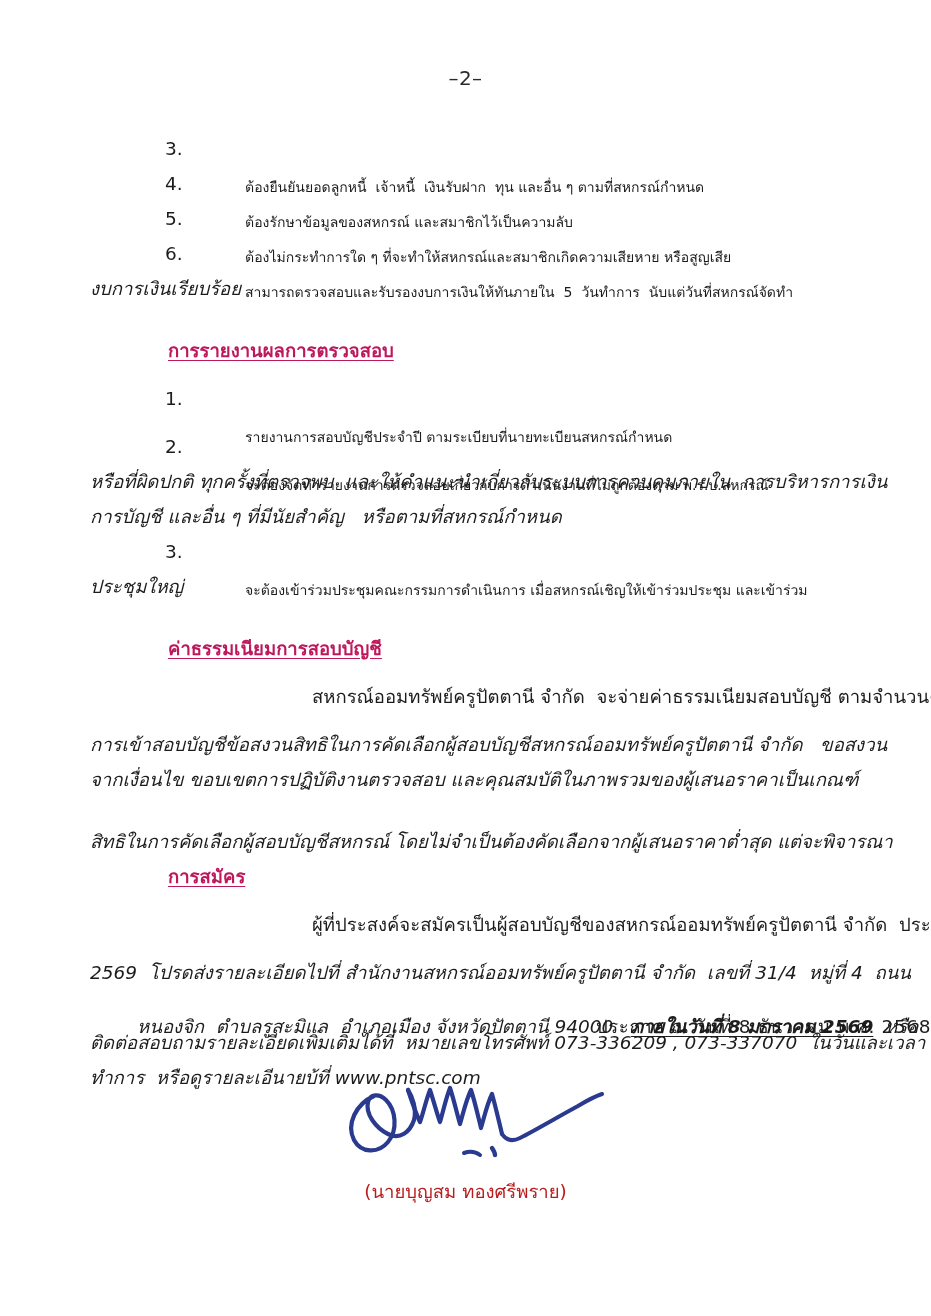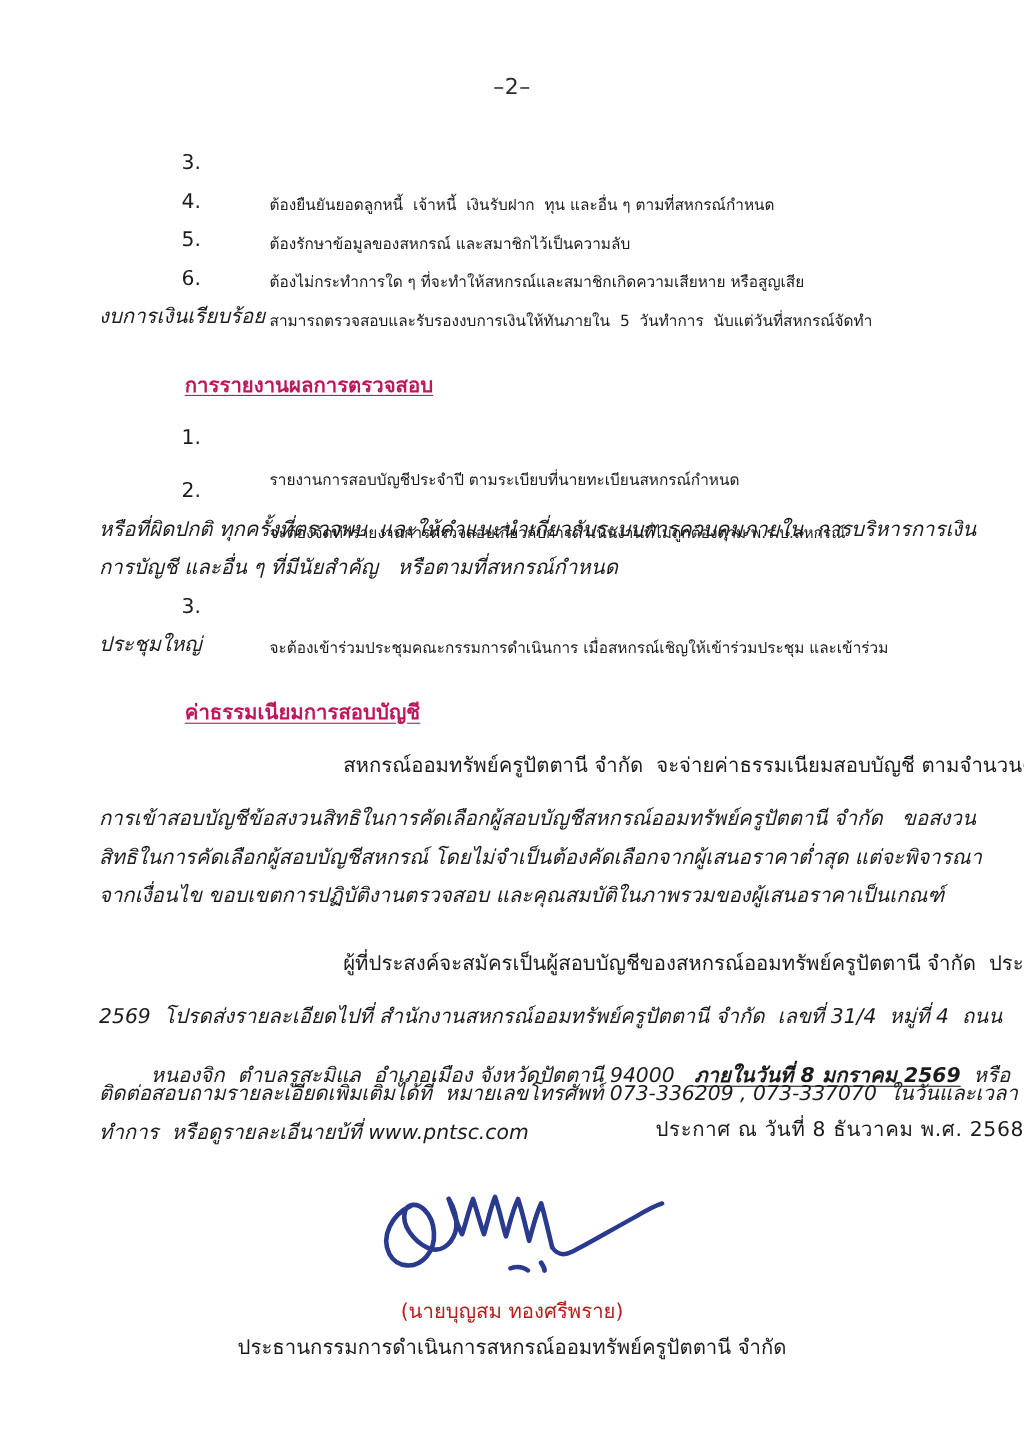--- a/index.html
+++ b/index.html
@@ -216,27 +216,30 @@
     <div class="row gap-sm">
       <div class="line heading">ค่าธรรมเนียมการสอบบัญชี</div>
     </div>
 
     <div class="row gap-sm">
       <div class="line indent-big">สหกรณ์ออมทรัพย์ครูปัตตานี จำกัด  จะจ่ายค่าธรรมเนียมสอบบัญชี ตามจำนวนครั้งของ</div>
     </div>
     <div class="row">
       <div class="line flush">การเข้าสอบบัญชีข้อสงวนสิทธิในการคัดเลือกผู้สอบบัญชีสหกรณ์ออมทรัพย์ครูปัตตานี จำกัด   ขอสงวน</div>
     </div>
-    <div class="row">
-      <div class="line flush">สิทธิในการคัดเลือกผู้สอบบัญชีสหกรณ์ โดยไม่จำเป็นต้องคัดเลือกจากผู้เสนอราคาต่ำสุด แต่จะพิจารณา</div>
-    </div>
     <div class="row gap-lg">
       <div class="line flush">จากเงื่อนไข ขอบเขตการปฏิบัติงานตรวจสอบ และคุณสมบัติในภาพรวมของผู้เสนอราคาเป็นเกณฑ์</div>
     </div>
-
+    <div class="row">
+      <div class="line flush">สิทธิในการคัดเลือกผู้สอบบัญชีสหกรณ์ โดยไม่จำเป็นต้องคัดเลือกจากผู้เสนอราคาต่ำสุด แต่จะพิจารณา</div>
+    </div>
+
+    <div class="row gap-sm">
+      <div class="line heading">การสมัคร</div>
+    </div>
 
     <div class="row gap-sm">
       <div class="line indent-big">ผู้ที่ประสงค์จะสมัครเป็นผู้สอบบัญชีของสหกรณ์ออมทรัพย์ครูปัตตานี จำกัด  ประจำปี</div>
     </div>
     <div class="row">
       <div class="line flush">2569  โปรดส่งรายละเอียดไปที่ สำนักงานสหกรณ์ออมทรัพย์ครูปัตตานี จำกัด  เลขที่ 31/4  หมู่ที่ 4  ถนน</div>
     </div>
     <div class="row">
       <div class="line flush">
         <span>หนองจิก  ตำบลรูสะมิแล  อำเภอเมือง จังหวัดปัตตานี 94000   </span><span class="bold-underline">ภายในวันที่ 8 มกราคม 2569</span><span>  หรือ</span>
@@ -259,15 +262,14 @@
         <path d="M58 44 C40 52, 30 72, 38 88 C45 101, 62 102, 72 90 C82 78, 80 58, 70 48 C63 41, 54 42, 52 50 C49 62, 60 76, 72 82 C84 88, 94 80, 98 68 C101 57, 96 44, 92 38" stroke-width="4.2"></path>
         <path d="M92 38 C96 50, 100 62, 104 70 C107 62, 110 48, 114 38 C118 50, 121 62, 124 70 C127 60, 130 46, 134 36 C138 48, 141 62, 144 72 C147 62, 150 48, 155 38 C159 50, 162 64, 165 76 C168 66, 171 52, 176 42 C180 56, 183 70, 186 82" stroke-width="4.2"></path>
         <path d="M186 82 C190 88, 196 90, 204 86 C218 79, 240 66, 262 54 C272 48, 280 44, 286 42" stroke-width="4"></path>
         <path d="M148 101 C154 99, 160 100, 164 103" stroke-width="4"></path>
         <path d="M176 96 C178 99, 179 101, 179 103" stroke-width="4.4"></path>
       </g>
     </svg>
   </div>
 
   <div class="signer-name">(นายบุญสม    ทองศรีพราย)</div>
-  <div class="signer-title">ประธานกรรมการดำเนินการสหกรณ์ออมทรัพย์ครูปัตตานี จำกัด</div>
 
 </div>
 
 </body></html>

